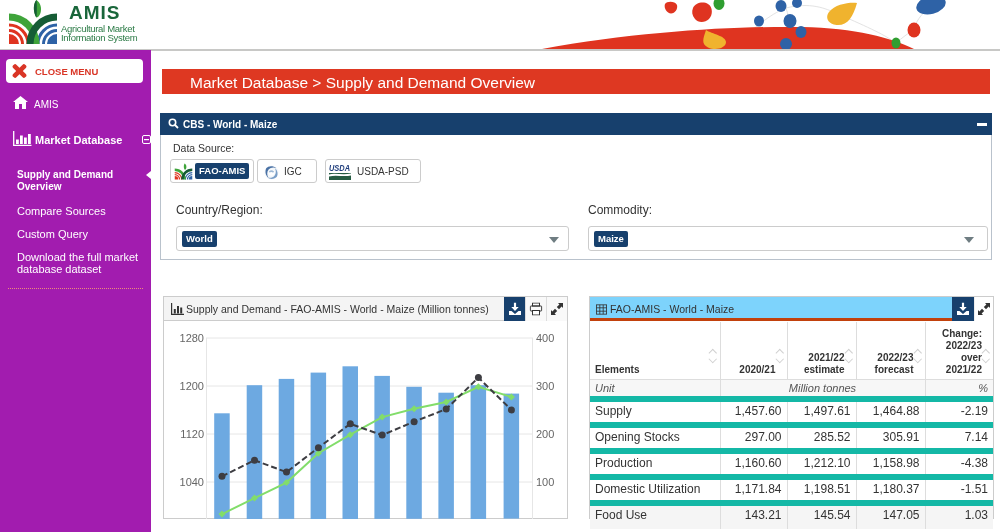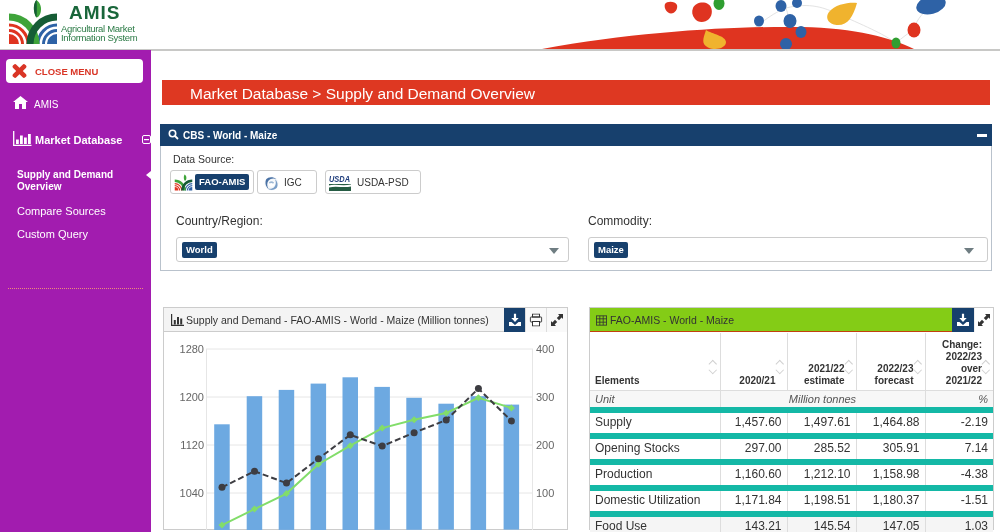--- a/index.html
+++ b/index.html
@@ -30,21 +30,21 @@
 .subitem { position:absolute; left:17px; color:#fff; font-size:11px; line-height:11.5px; width:120px;}
 #si-1 { top:119px; font-weight:bold; font-size:10px; line-height:11.5px; }
 #si-1 .arr { position:absolute; left:129px; top:2px; width:0; height:0;
   border-top:4.5px solid transparent; border-bottom:4.5px solid transparent; border-right:5.5px solid #fff; }
 #si-2 { top:156px; }
 #si-3 { top:179px; }
 #si-4 { top:202px; width:127px; }
 #side-sep { position:absolute; left:8px; top:238px; width:135px; border-top:1px dotted #f08a7a; }
 
 
-#content { position:absolute; left:151px; top:49px; width:680px; height:481px; background:#fff; }
+#content { position:absolute; left:151px; top:38px; width:680px; height:481px; background:#fff; }
 #banner { position:absolute; left:11px; top:31px; width:828px; height:25px; background:#de3822; }
 #banner span { position:absolute; left:28px; top:5px; color:#fff; font-size:15.5px; }
 
 
 #cbs { position:absolute; left:9px; top:75px; width:832px; height:147px; border:1px solid #b9c2cc; background:#fff;}
 #cbs-head { position:absolute; left:-1px; top:-1px; width:832px; height:22px; background:#17406d; }
 #cbs-head .ttl { position:absolute; left:23px; top:6px; color:#fff; font-size:10px; font-weight:bold;text-align:center; }
 #ds-label { position:absolute; left:12px; top:28px; font-size:10.5px; color:#333; }
 .ds-btn { position:absolute; top:45px; height:24px; border:1px solid #ccc; border-radius:3px; background:#fff; }
 #ds1 { left:9px;  width:84px; }
@@ -75,22 +75,22 @@
 .hbtn { position:absolute; top:0; height:24px; }
 #chartp .dl { right:42px; width:21px; background:#17406d; }
 #chartp .pr { right:21px; width:21px; background:#f9f9f9; border-left:1px solid #ddd;}
 #chartp .ex { right:0px; width:21px; background:#f9f9f9; border-left:1px solid #ddd;}
 #tablep .dl { right:19px; width:22px; background:#17406d; }
 #tablep .ex { right:0px; width:19px; background:#fff; border-left:1px solid #eee;}
 .hbtn svg { position:absolute; left:50%; top:50%; transform:translate(-50%,-50%); }
 
 
 #tablep { position:absolute; left:438px; top:258px; width:405px; height:223px; border:1px solid #ccc; background:#fff;}
-#tablep-head { position:absolute; left:0; top:0; width:403px; height:24px; background:#84cc16;
-  border-bottom:1px solid #c2410c; }
+#tablep-head { position:absolute; left:0; top:0; width:403px; height:24px; background:#7dd3fc;
+  border-bottom:3px solid #c2410c; }
 #tablep-head .ttl { position:absolute; left:20px; top:6px; font-size:10.5px; color:#333; }
 table.data { position:absolute; left:0; top:25px; width:403px; border-collapse:collapse;
   font-size:12px; color:#333; table-layout:fixed; }
 table.data th, table.data td { border-left:1px solid #ddd; padding:0 5px; }
 table.data th:first-child, table.data td:first-child { border-left:none; }
 table.data thead th { height:57px; vertical-align:bottom; font-size:10px; font-weight:bold;
   line-height:12.2px; padding:0 11px 2px 5px; position:relative; }
 table.data thead th.num { text-align:right; }
 table.data td.num { text-align:right; }
 tr.unit td { background:#f7f7f7; font-style:italic; font-size:11px; color:#555;
@@ -178,20 +178,21 @@
         </svg>
       <span class="lbl">Market Database</span>
       <svg style="position:absolute;left:129px;top:4px" width="9" height="9" viewBox="0 0 9 9">
           <rect x="0.5" y="0.5" width="8" height="8" rx="1.5" fill="none" stroke="#fff"></rect>
           <rect x="2" y="4" width="5" height="1.2" fill="#fff"></rect>
         </svg>
     </div>
     <div class="subitem" id="si-1">Supply and Demand Overview<span class="arr"></span></div>
     <div class="subitem" id="si-2">Compare Sources</div>
     <div class="subitem" id="si-3">Custom Query</div>
+    <div class="subitem" id="si-4">Download the full market database dataset</div>
     <div id="side-sep"></div>
   </div>
 
   <div id="content">
     <div id="banner">
         <span>Market Database &gt; Supply and Demand Overview</span>
       </div>
 
     <div id="cbs">
       <div id="cbs-head">

